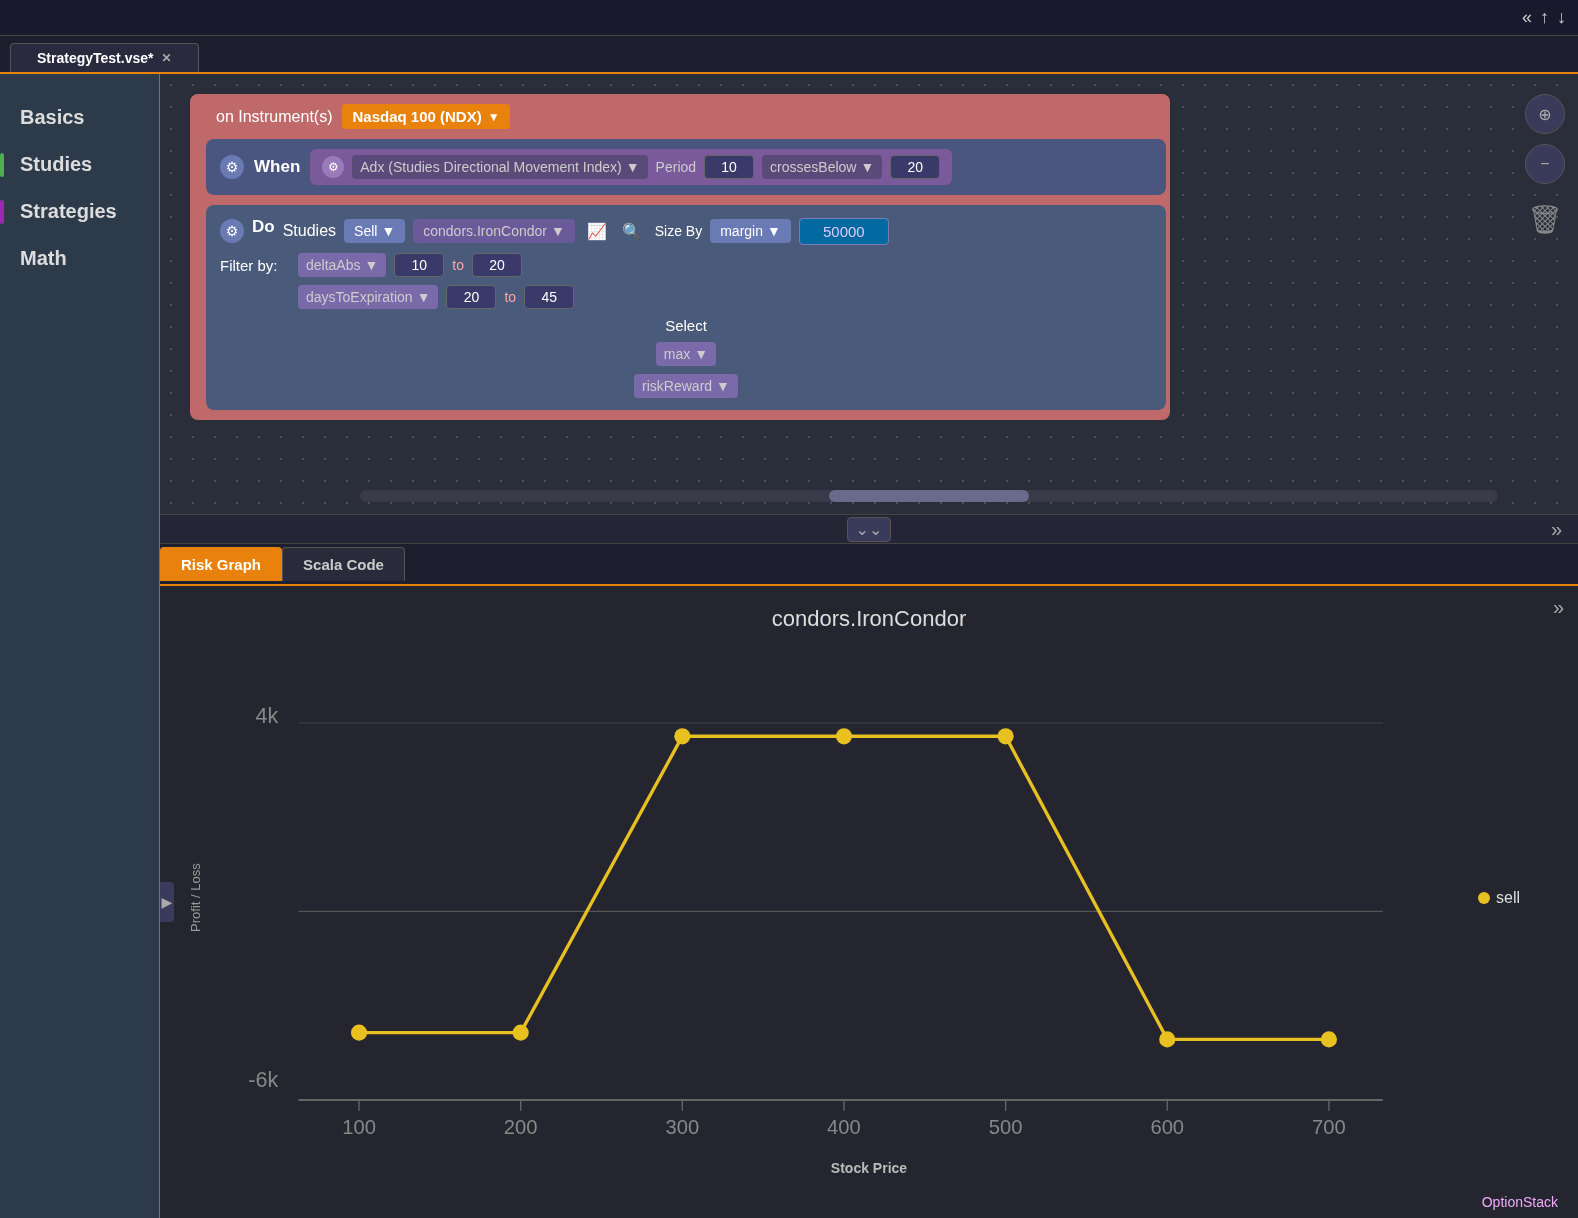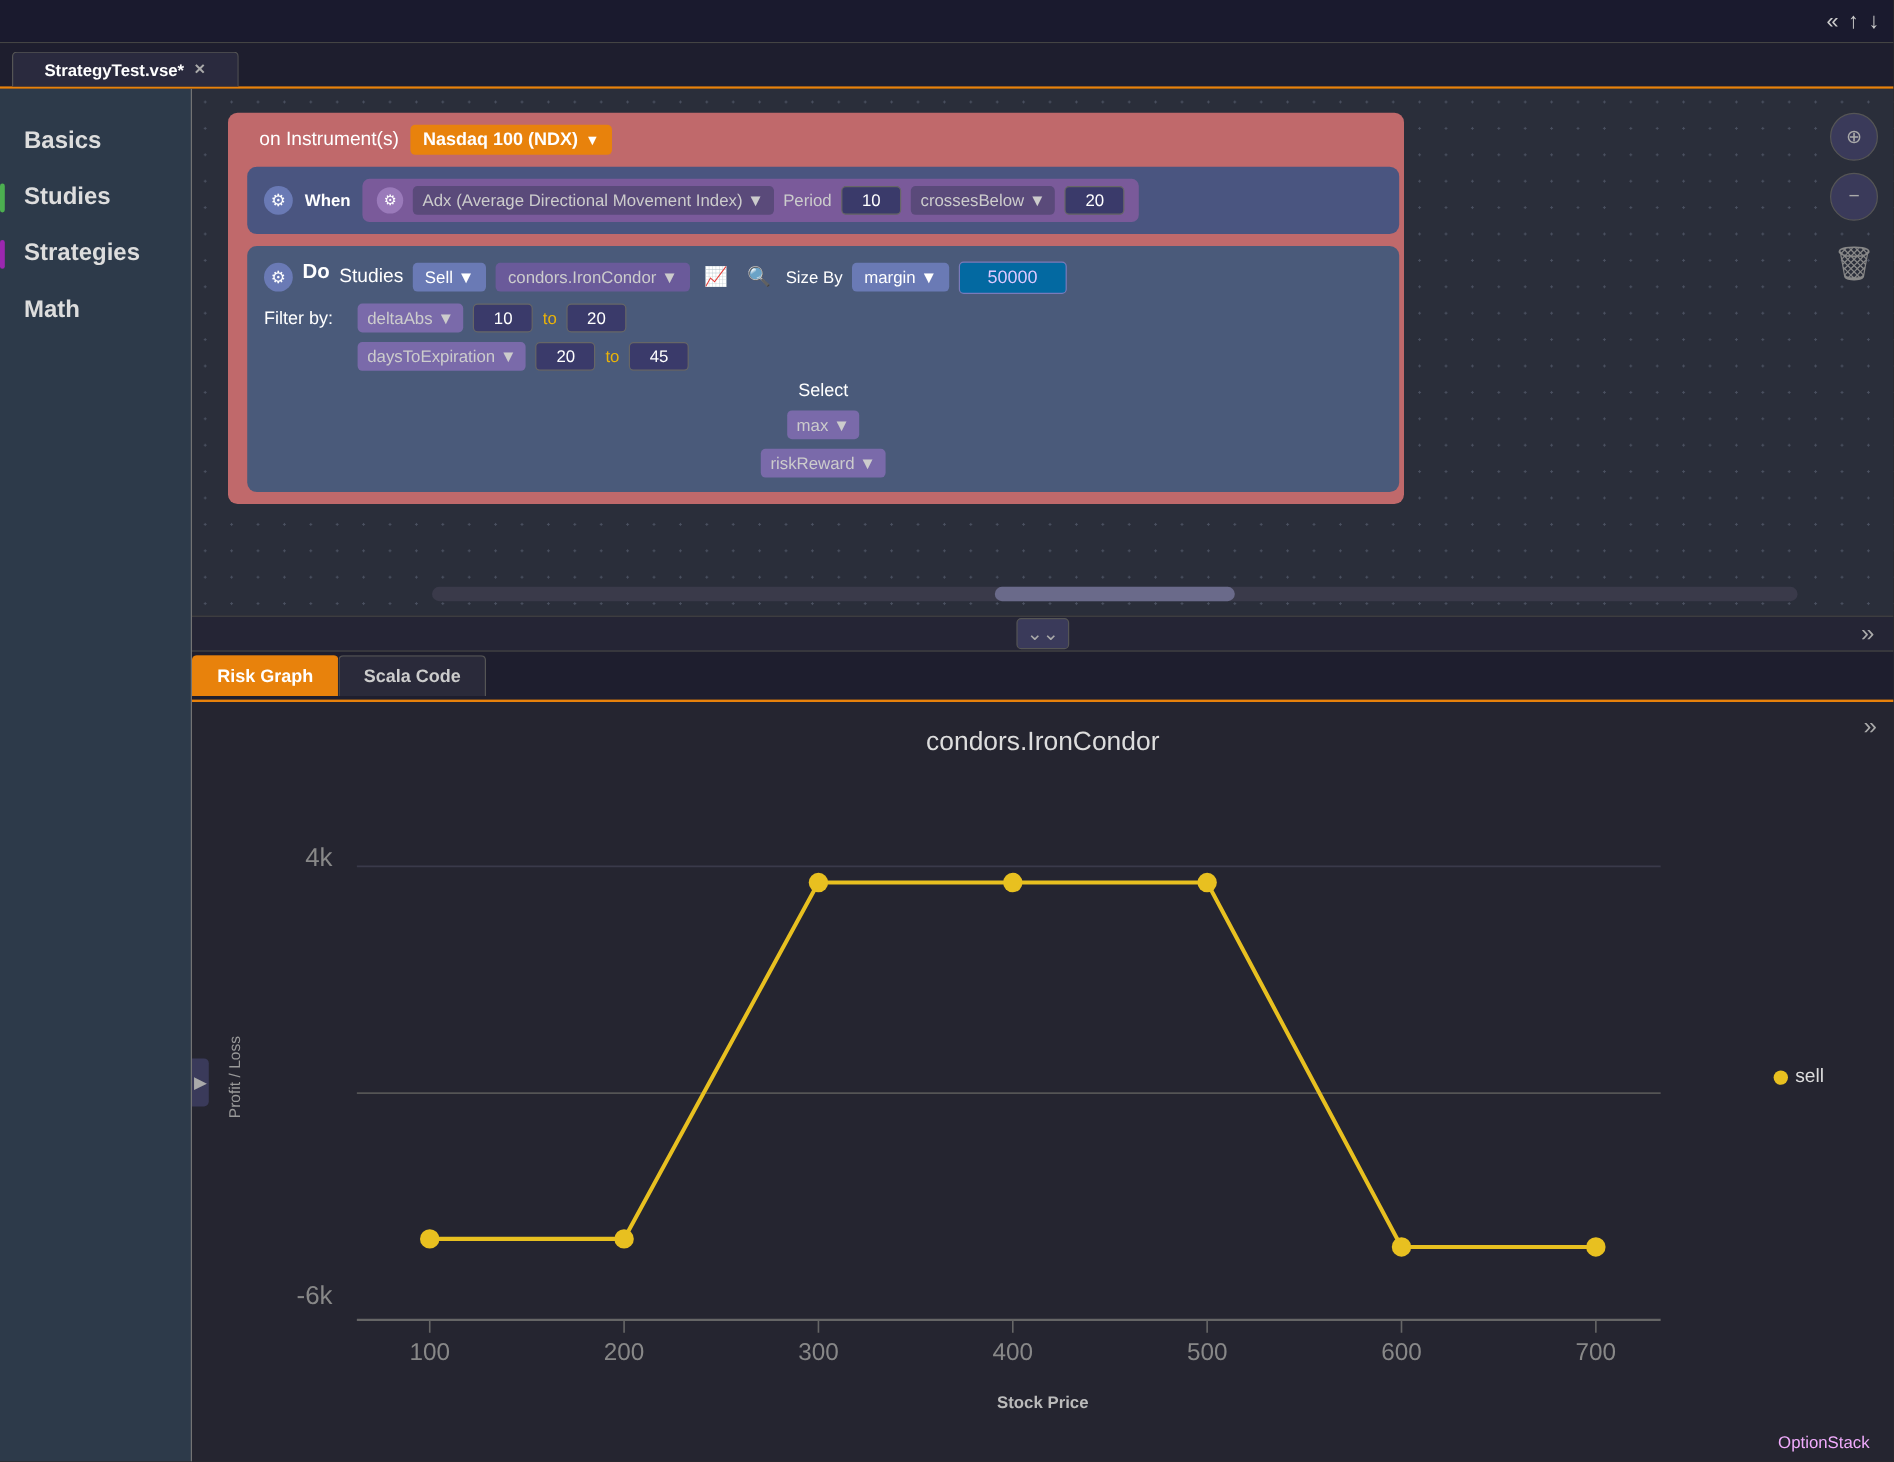--- a/index.html
+++ b/index.html
@@ -136,21 +136,21 @@
     .when-block {
       background: #4a5580;
       border-radius: 8px;
       padding: 10px 14px;
       margin-top: 10px;
       display: flex;
       align-items: center;
       gap: 10px;
       width: 960px;
     }
-    .when-label { font-size: 14px; font-weight: bold; color: #fff; }
+    .when-label { font-size: 17px; font-weight: bold; color: #fff; }
     .gear-icon-sm {
       width: 24px;
       height: 24px;
       background: #6a7ab5;
       border-radius: 50%;
       display: flex;
       align-items: center;
       justify-content: center;
       font-size: 14px;
     }
@@ -513,21 +513,21 @@
       background: #3a3a5a;
       border-radius: 0 4px 4px 0;
       display: flex;
       align-items: center;
       justify-content: center;
       cursor: pointer;
       color: #aaa;
       font-size: 14px;
     }
 
-    .to-label { font-size: 14px; color: #eab308; }
+    .to-label { font-size: 14px; color: #fca5a5; }
   </style>
 </head>
 <body>
 
 <div class="top-toolbar">
   <span class="toolbar-icon">«</span>
   <span class="toolbar-icon">↑</span>
   <span class="toolbar-icon">↓</span>
 </div>
 
@@ -570,21 +570,21 @@
             </div>
           </div>
 
           <div class="when-block">
             <div class="gear-icon-sm">⚙</div>
             <span class="when-label">When</span>
 
             <div class="adx-block">
               <div class="adx-gear">⚙</div>
               <div class="dropdown-btn">
-                <span>Adx (Average Directional Movement Index)</span>
+                <span>Adx (Studies Directional Movement Index)</span>
                 <span>▼</span>
               </div>
               <span style="font-size:14px;color:#ccc;">Period</span>
               <div class="number-input">
                 <span>10</span>
               </div>
               <div class="crosses-dropdown">
                 <span>crossesBelow</span>
                 <span>▼</span>
               </div>

